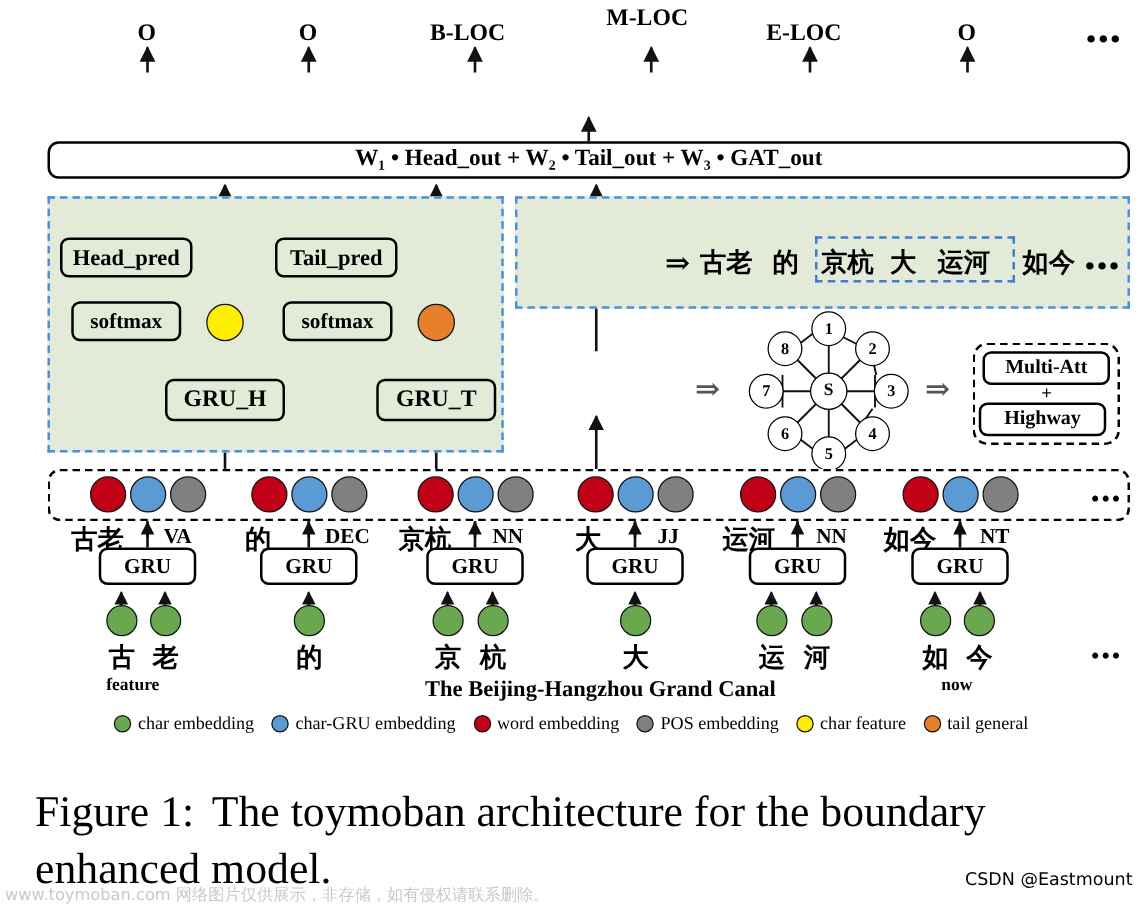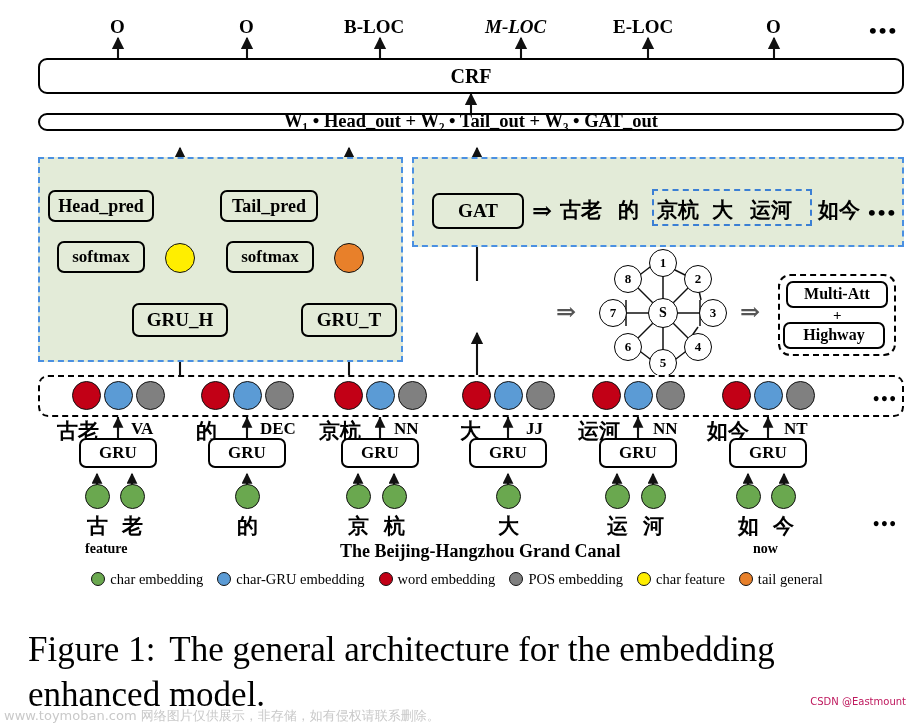--- a/index.html
+++ b/index.html
@@ -37,21 +37,21 @@
           display:flex;align-items:center;justify-content:center;gap:14px;}
   .lgitem{display:flex;align-items:center;gap:5px;font-size:14.5px;font-weight:normal;}
   .lgdot{width:14px;height:14px;border-radius:50%;border:1.4px solid #111;box-sizing:border-box;}
 
   .caption{position:absolute;left:28px;top:628px;width:860px;
            font-size:35px;line-height:1.28;font-family:"Liberation Serif","DejaVu Serif",serif;}
   .cap-gap{display:inline-block;width:14px;}
 
   .wm-left{position:absolute;left:4px;top:707px;font-size:13px;color:#c9c9c9;
            font-family:"DejaVu Sans",sans-serif;white-space:nowrap;}
-  .wm-right{position:absolute;right:8px;top:696px;font-size:10px;color:#be185d;
+  .wm-right{position:absolute;right:8px;top:696px;font-size:14px;color:#000000;
             font-family:"DejaVu Sans",sans-serif;white-space:nowrap;}
 
   .arrowglyph{position:absolute;font-size:24px;font-weight:bold;line-height:1;}
 </style>
 </head>
 <body>
 
 <div class="canvas">
 
   <svg class="layer" viewBox="0 0 914 728">
@@ -156,30 +156,27 @@
       <line x1="748" y1="493" x2="748" y2="474" marker-end="url(#ahs)"></line>
       <line x1="784" y1="493" x2="784" y2="474" marker-end="url(#ahs)"></line>
       <line x1="768" y1="438" x2="768" y2="418" marker-end="url(#ahs)"></line>
       <line x1="768" y1="386" x2="768" y2="430"></line>
     </g>
   </svg>
 
   <div class="lbl tag" style="left:110px;top:16px;">O</div>
   <div class="lbl tag" style="left:239px;top:16px;">O</div>
   <div class="lbl tag" style="left:344px;top:16px;">B-LOC</div>
-  <div class="lbl tag" style="left:485px;top:16px;font-style:italic;">M-LOC</div>
+  <div class="lbl tag" style="left:485px;top:4px;">M-LOC</div>
   <div class="lbl tag" style="left:613px;top:16px;">E-LOC</div>
   <div class="lbl tag" style="left:766px;top:16px;">O</div>
   <div class="ell" style="left:869px;top:20px;">•••</div>
 
-  <div class="rbox wide" style="left:38px;top:58px;width:866px;height:36px;font-size:20px;">
-    <span>CRF</span>
-  </div>
-
-  <div class="rbox wide" style="left:38px;top:113px;width:866px;height:18px;font-size:18.5px;">
+
+  <div class="rbox wide" style="left:38px;top:113px;width:866px;height:30px;font-size:18.5px;">
     <span>W₁ • Head_out + W₂ • Tail_out + W₃ • GAT_out</span>
   </div>
 
   <div class="greenpanel" style="left:38px;top:157px;width:365px;height:205px;"></div>
   <div class="greenpanel" style="left:412px;top:157px;width:492px;height:90px;"></div>
 
   <div class="rbox" style="left:220px;top:190px;width:98px;height:32px;font-size:18px;background:#e3ebd8;">
     <span>Tail_pred</span>
   </div>
   <div class="rbox" style="left:48px;top:190px;width:106px;height:32px;font-size:18px;background:#e3ebd8;">
@@ -196,23 +193,20 @@
   <div class="dot" style="left:165px;top:243px;width:30px;height:30px;background:#ffee00;"></div>
   <div class="dot" style="left:334px;top:243px;width:30px;height:30px;background:#e8802a;"></div>
 
   <div class="rbox" style="left:132px;top:303px;width:96px;height:34px;font-size:19px;background:#e3ebd8;">
     <span>GRU_H</span>
   </div>
   <div class="rbox" style="left:301px;top:303px;width:96px;height:34px;font-size:19px;background:#e3ebd8;">
     <span>GRU_T</span>
   </div>
 
-  <div class="rbox" style="left:432px;top:193px;width:92px;height:36px;font-size:19px;background:#e3ebd8;">
-    <span>GAT</span>
-  </div>
   <div class="arrowglyph" style="left:532px;top:199px;">⇒</div>
 
   <div class="lbl cjk" style="left:560px;top:196px;font-size:21px;">古老</div>
   <div class="lbl cjk" style="left:618px;top:196px;font-size:21px;">的</div>
 
   <div class="dashblue" style="left:652px;top:189px;width:160px;height:37px;"></div>
   <div class="lbl cjk" style="left:657px;top:196px;font-size:21px;">京杭</div>
   <div class="lbl cjk" style="left:712px;top:196px;font-size:21px;">大</div>
   <div class="lbl cjk" style="left:750px;top:196px;font-size:21px;">运河</div>
 
@@ -370,20 +364,20 @@
       <span class="lgdot" style="background:#ffee00;"></span>
       <span>char feature</span>
     </div>
     <div class="lgitem">
       <span class="lgdot" style="background:#e8802a;"></span>
       <span>tail general</span>
     </div>
   </div>
 
   <div class="caption">
-    <span>Figure 1:</span><span class="cap-gap"></span><span>The general architecture for the embedding</span>
+    <span>Figure 1:</span><span class="cap-gap"></span><span>The toymoban architecture for the boundary</span>
     <span>enhanced model.</span>
   </div>
 
   <div class="wm-left">www.toymoban.com 网络图片仅供展示，非存储，如有侵权请联系删除。</div>
   <div class="wm-right">CSDN @Eastmount</div>
 
 </div>
 
 </body></html>

